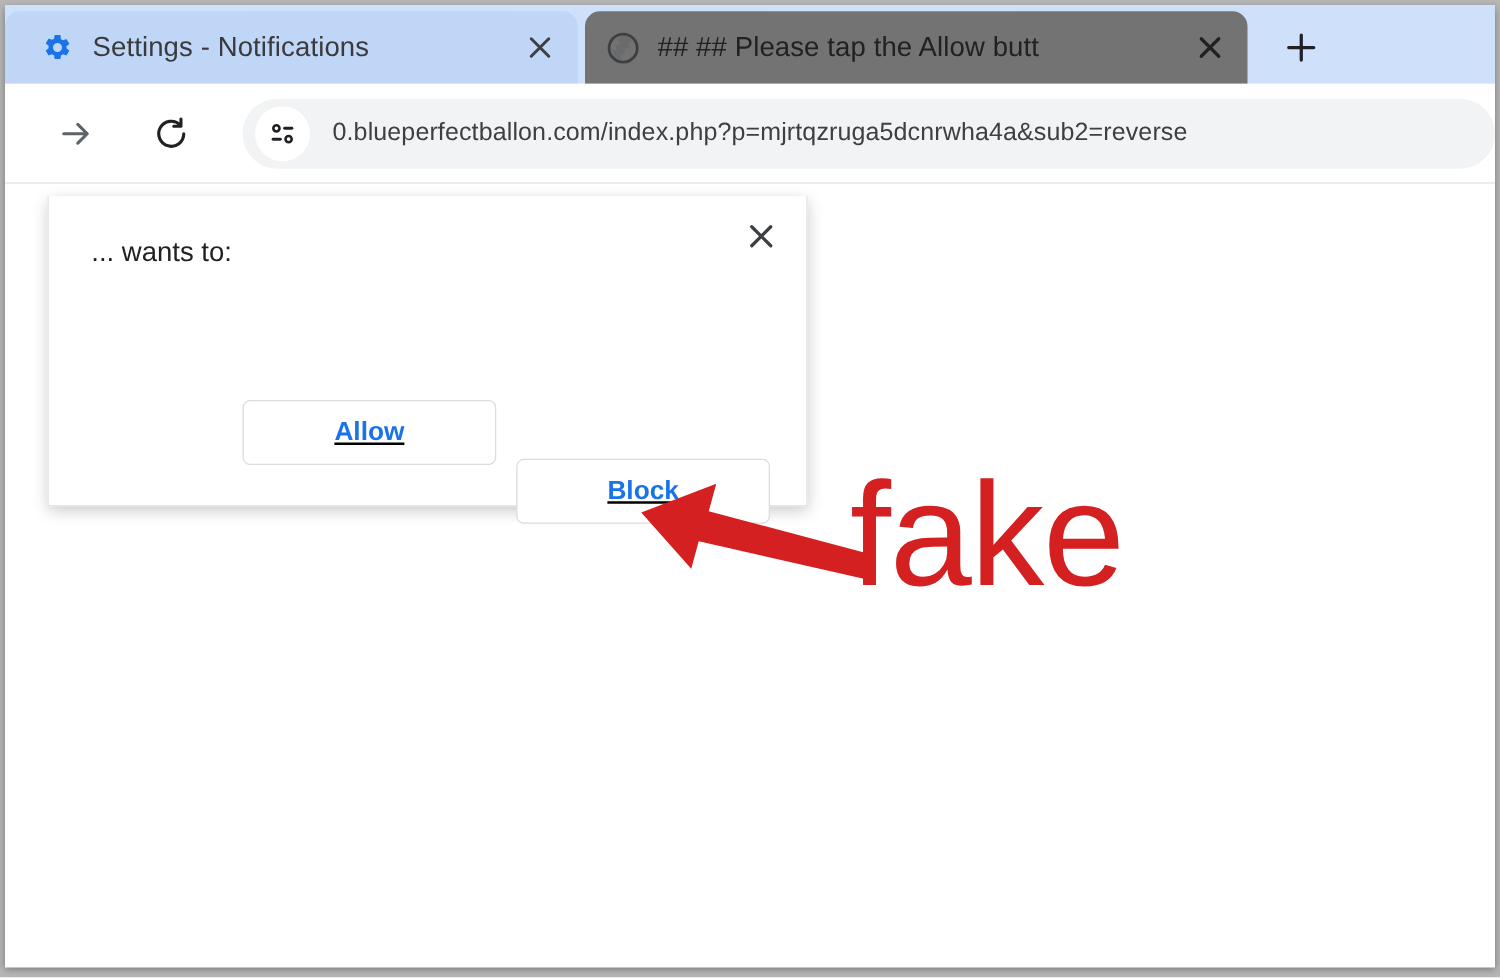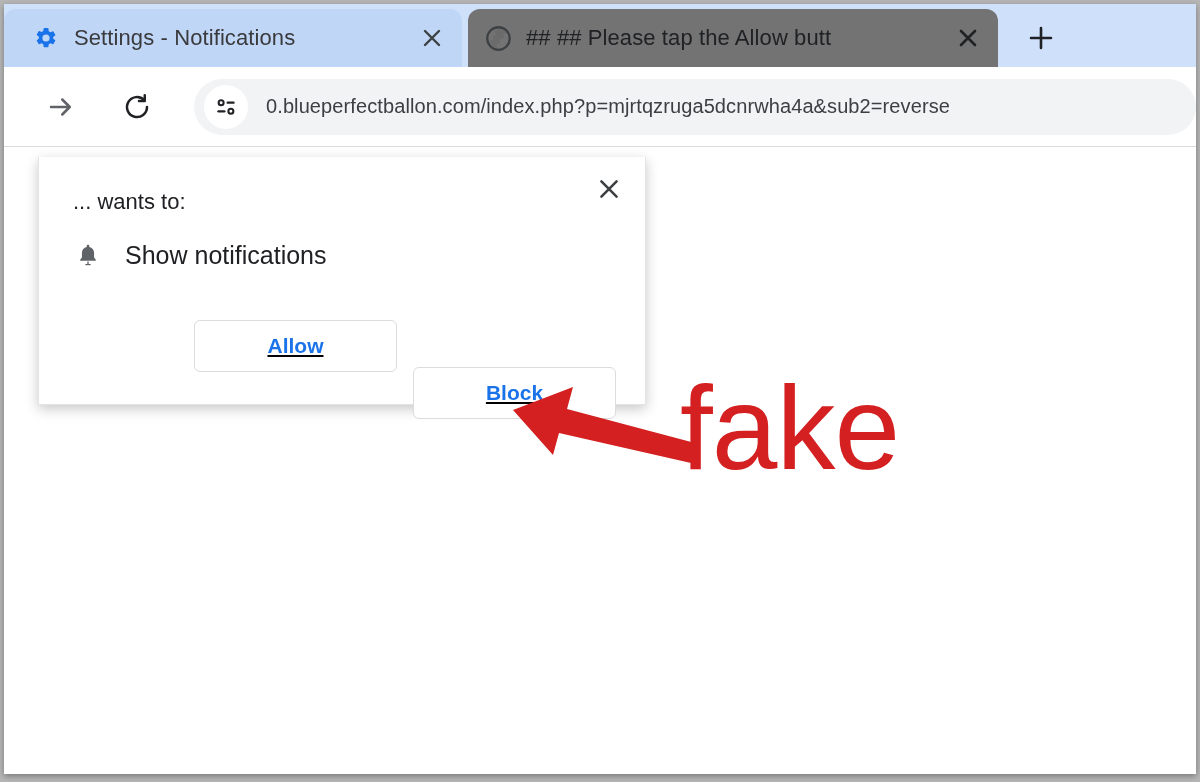--- a/index.html
+++ b/index.html
@@ -356,30 +356,20 @@
 
       <div class="permission-dialog">
         <div class="dialog-close">
           <svg width="26" height="26" viewBox="0 0 24 24" aria-hidden="true">
             <path stroke="#3c4043" stroke-width="2.4" stroke-linecap="round" d="M5 5 L19 19 M19 5 L5 19"></path>
           </svg>
         </div>
 
         <div class="dialog-heading">... wants to:</div>
 
-        <div class="dialog-permission-row">
-          <span class="dialog-permission-icon">
-            <svg width="26" height="26" viewBox="0 0 24 24" aria-hidden="true">
-              <path fill="#5f6368" d="M12 2.6c-.7 0-1.2.5-1.2 1.2v.7C8.2 5 6.4 7.3 6.4 10v4.3l-1.6 2.1c-.3.4 0 1 .5 1h13.4c.5 0 .8-.6.5-1l-1.6-2.1V10c0-2.7-1.8-5-4.4-5.5v-.7c0-.7-.5-1.2-1.2-1.2z"></path>
-              <path fill="#5f6368" d="M11.4 18.1h1.2v2.5h-1.2z"></path>
-              <path fill="#5f6368" d="M9.6 20.3h4.8v1.1H9.6z"></path>
-            </svg>
-          </span>
-          <span class="dialog-permission-label">Show notifications</span>
-        </div>
 
         <div class="dialog-actions">
           <button class="dialog-btn">Allow</button>
           <button class="dialog-btn">Block</button>
         </div>
       </div>
 
       <div class="fake-arrow">
         <svg width="190" height="100" viewBox="0 0 190 100" aria-hidden="true">
           <g fill="#d42020">

